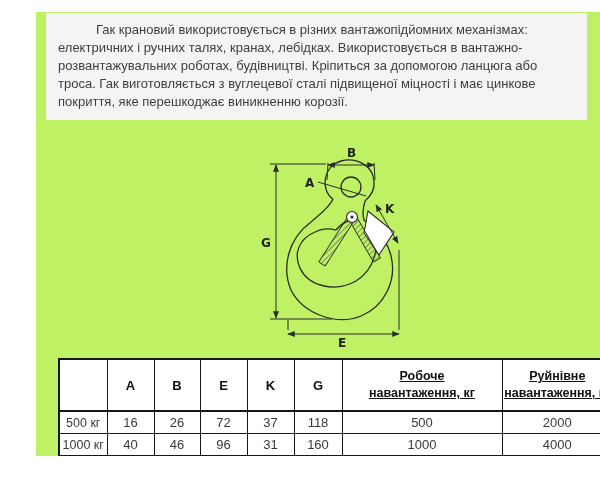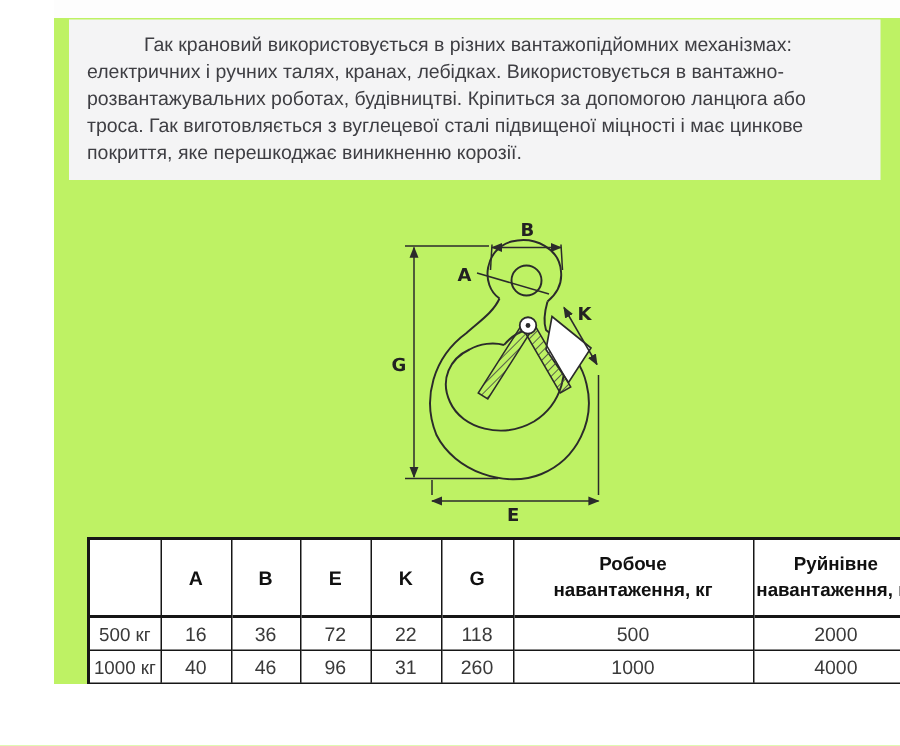--- a/index.html
+++ b/index.html
@@ -11,21 +11,21 @@
               font-size:13px;line-height:18px;}
   .text-block p{margin:0;text-indent:38px;}
   .drawing{position:absolute;left:170px;top:146px;width:250px;height:215px;}
   .drawing svg{display:block;}
   .drawing text{font-family:"DejaVu Sans",sans-serif;font-size:12px;font-weight:bold;fill:#222;}
   .dims-table{position:absolute;left:22px;top:358px;width:554px;background:#fff;color:#3a3a3a;
               border-collapse:collapse;table-layout:fixed;border:2px solid #161616;}
   .dims-table th,.dims-table td{border:1px solid #161616;text-align:center;vertical-align:middle;
               padding:0;font-size:13px;overflow:hidden;}
   .dims-table thead th{height:50px;font-weight:bold;color:#101010;border-bottom:2px solid #161616;}
-  .dims-table th.load{font-size:12.5px;white-space:pre-line;line-height:17px;}
+  .dims-table th.load{font-size:12.5px;white-space:pre-line;line-height:17px;text-decoration:underline;}
   .dims-table tbody td{height:21px;}
   .dims-table td.rowlabel{font-size:12.5px;}
 </style>
 </head>
 <body>
 
 <div class="page">
   <div class="top-strip"></div>
 
   <div class="text-block">
@@ -122,32 +122,32 @@
         <th class="load">Робоче
 навантаження, кг</th>
         <th class="load">Руйнівне
 навантаження, кг</th>
       </tr>
     </thead>
     <tbody>
       <tr>
         <td class="rowlabel">500 кг</td>
         <td>16</td>
-        <td>36</td>
+        <td>26</td>
         <td>72</td>
-        <td>22</td>
+        <td>37</td>
         <td>118</td>
         <td>500</td>
         <td>2000</td>
       </tr>
       <tr>
         <td class="rowlabel">1000 кг</td>
         <td>40</td>
         <td>46</td>
         <td>96</td>
         <td>31</td>
-        <td>260</td>
+        <td>160</td>
         <td>1000</td>
         <td>4000</td>
       </tr>
     </tbody>
   </table>
 </div>
 
 </body></html>

